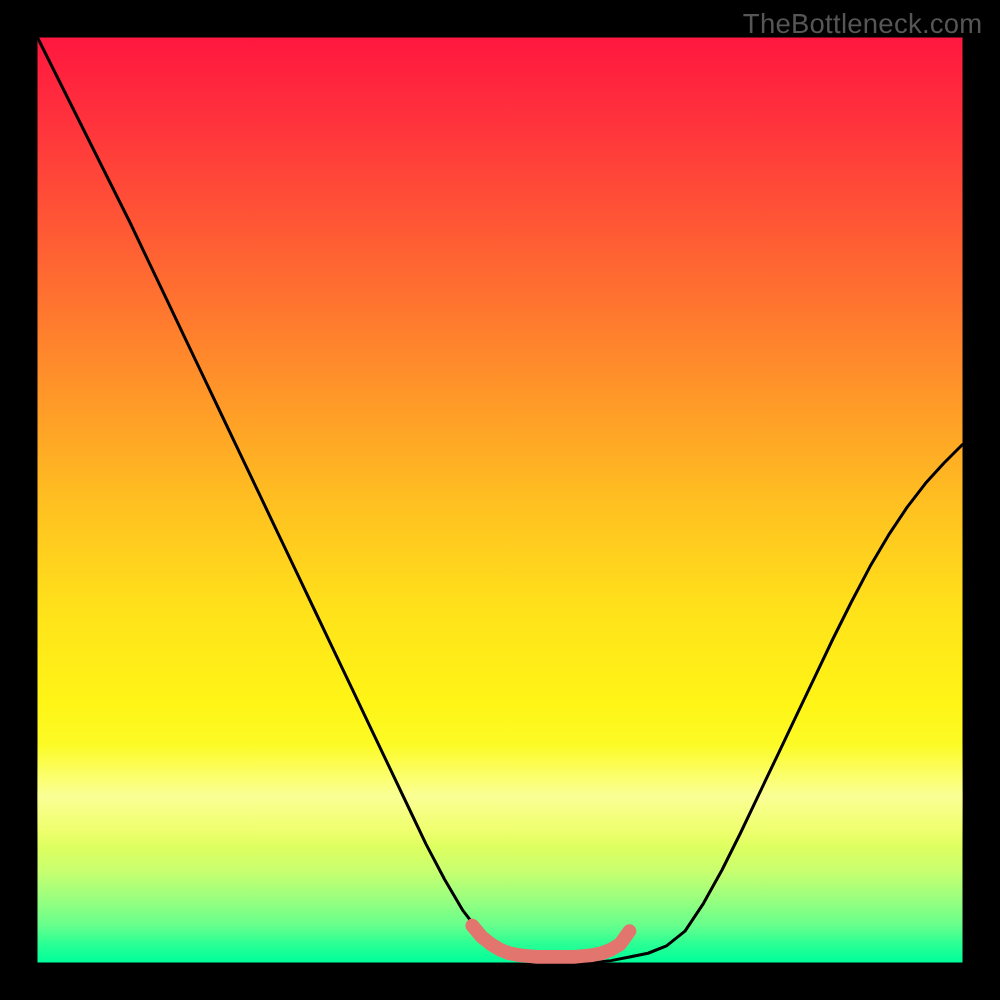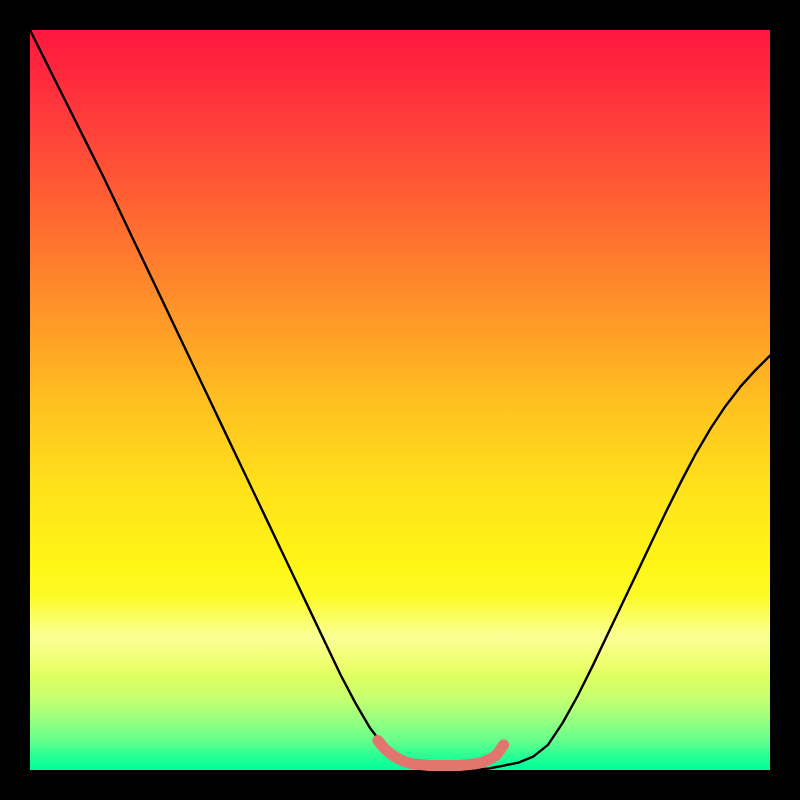--- a/index.html
+++ b/index.html
@@ -71,20 +71,21 @@
     inset: 0;
     width: 100%;
     height: 100%;
     overflow: visible;
   }
 </style>
 </head>
 <body>
 
 <div class="stage">
+  <div class="watermark">TheBottleneck.com</div>
 
   <div class="plot-outer">
     <div class="gradient"></div>
     <div class="bright-band"></div>
 
     <svg class="curve" viewBox="0 0 740 740" preserveAspectRatio="none">
       <path id="main-curve" fill="none" stroke="#000000" stroke-width="2.4" stroke-linecap="round" stroke-linejoin="round" d="M0.00 0.00 L14.80 29.60 L29.60 59.20 L44.40 88.80 L59.20 118.40 L74.00 148.00 L88.80 179.08 L103.60 210.16 L118.40 241.24 L133.20 272.32 L148.00 303.40 L162.80 334.48 L177.60 365.56 L192.40 396.64 L207.20 427.72 L222.00 458.80 L236.80 489.88 L251.60 520.96 L266.40 552.04 L281.20 583.12 L296.00 614.20 L310.80 645.28 L325.60 673.40 L340.40 698.56 L355.20 717.80 L370.00 731.12 L384.80 737.04 L399.60 740.00 L414.40 740.00 L429.20 740.00 L444.00 740.00 L458.80 738.52 L473.60 735.56 L488.40 732.60 L503.20 726.68 L518.00 714.84 L532.80 692.64 L547.60 666.00 L562.40 636.40 L577.20 605.32 L592.00 574.24 L606.80 543.16 L621.60 512.08 L636.40 481.00 L651.20 451.40 L666.00 423.28 L680.80 398.12 L695.60 375.92 L710.40 356.68 L725.20 340.40 L740.00 325.60"></path>
       <path id="bump-curve" fill="none" stroke="#e2766f" stroke-width="11" stroke-linecap="round" stroke-linejoin="round" d="M347.80 710.40 L355.20 719.28 L362.60 725.20 L370.00 729.64 L377.40 732.60 L384.80 734.08 L392.20 734.82 L399.60 735.56 L407.00 735.56 L414.40 735.56 L421.80 735.56 L429.20 735.56 L436.60 734.82 L444.00 734.08 L451.40 732.60 L458.80 729.64 L466.20 725.20 L473.60 714.84"></path>
     </svg>
   </div>

